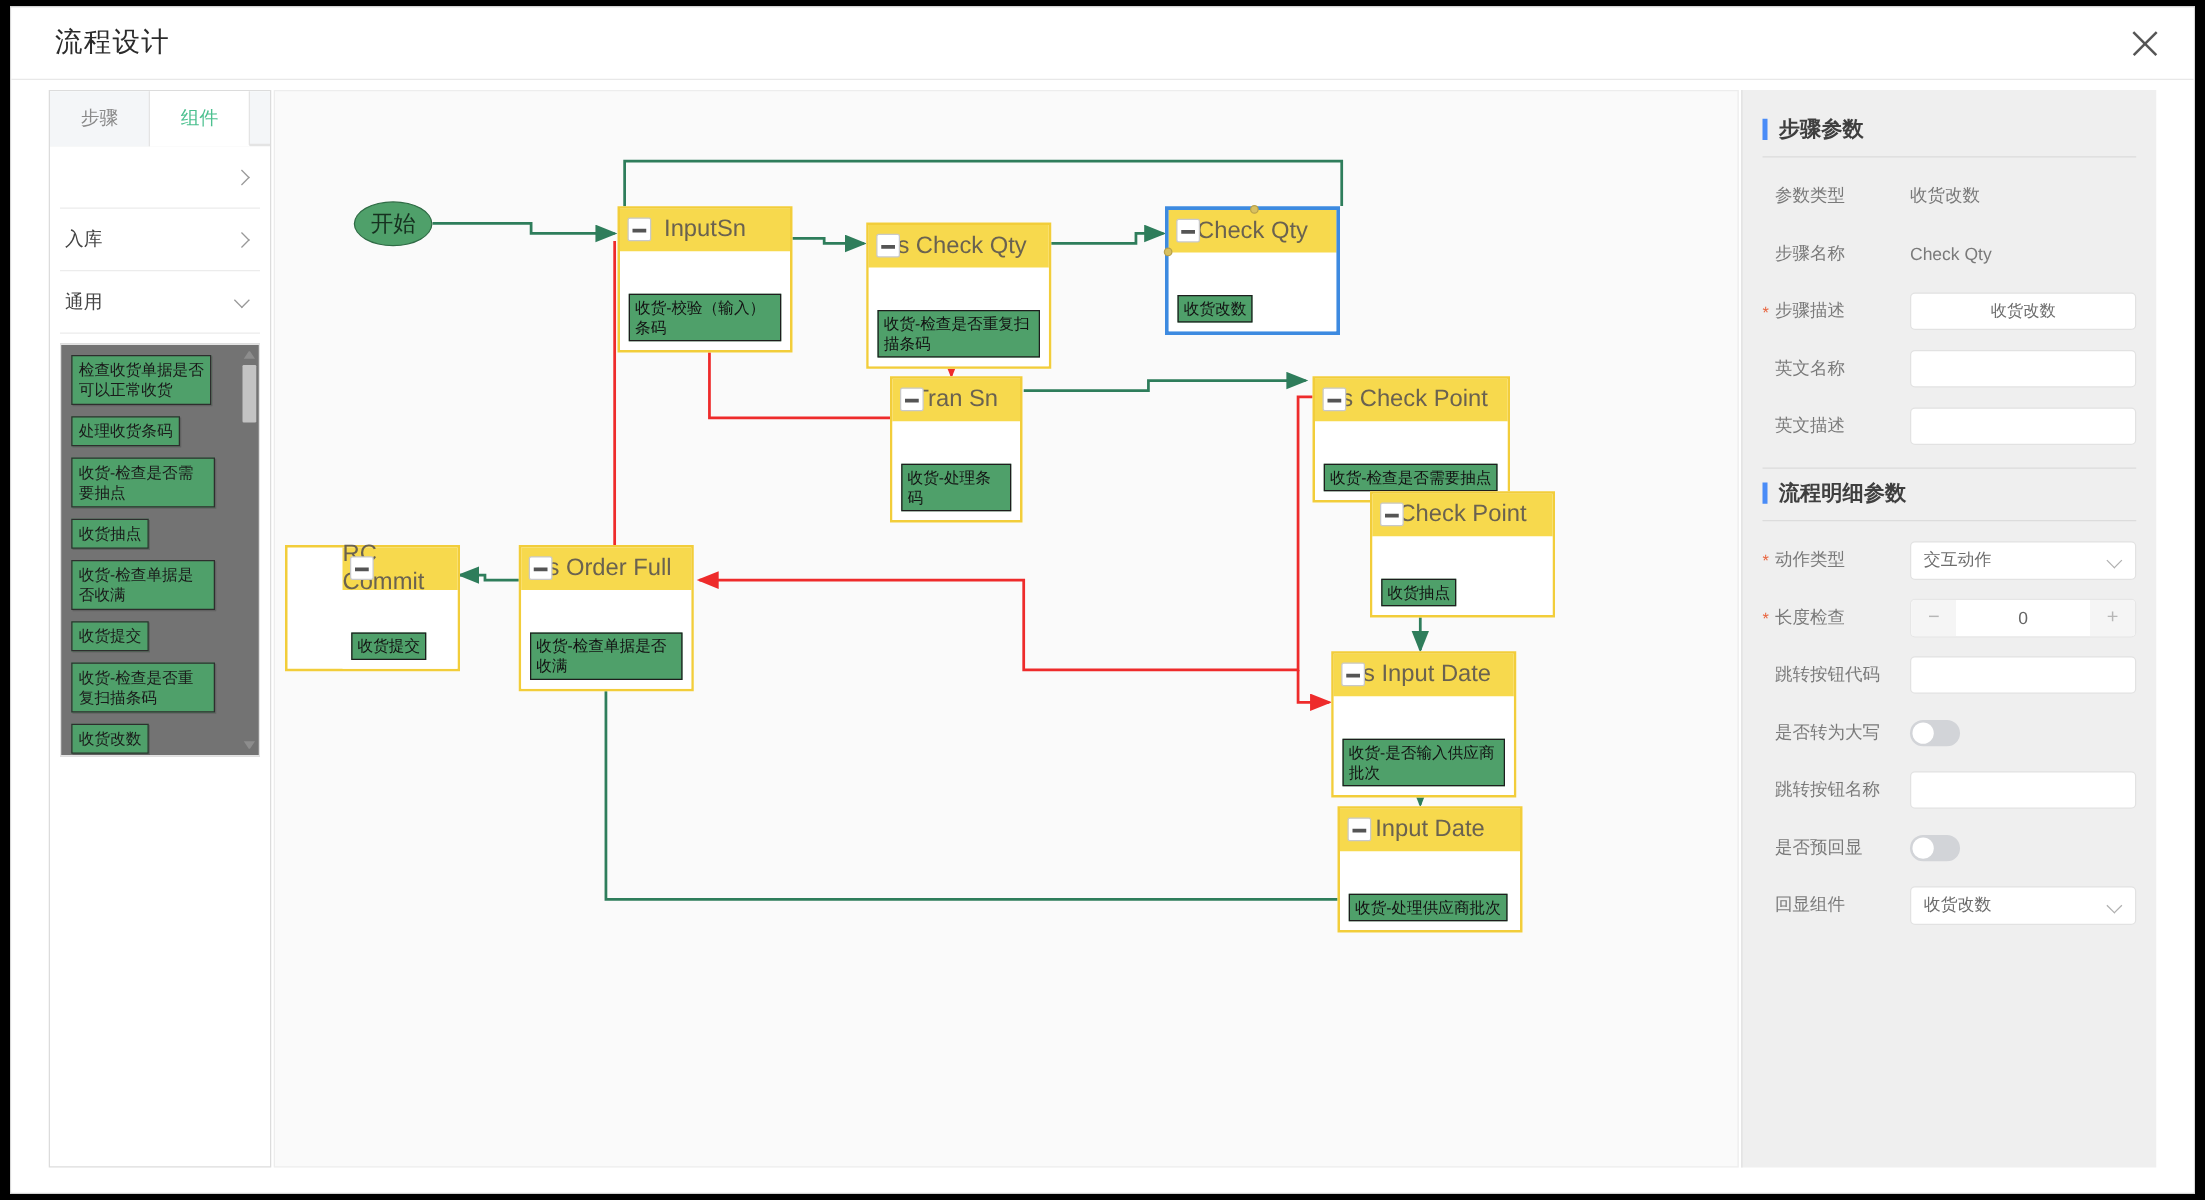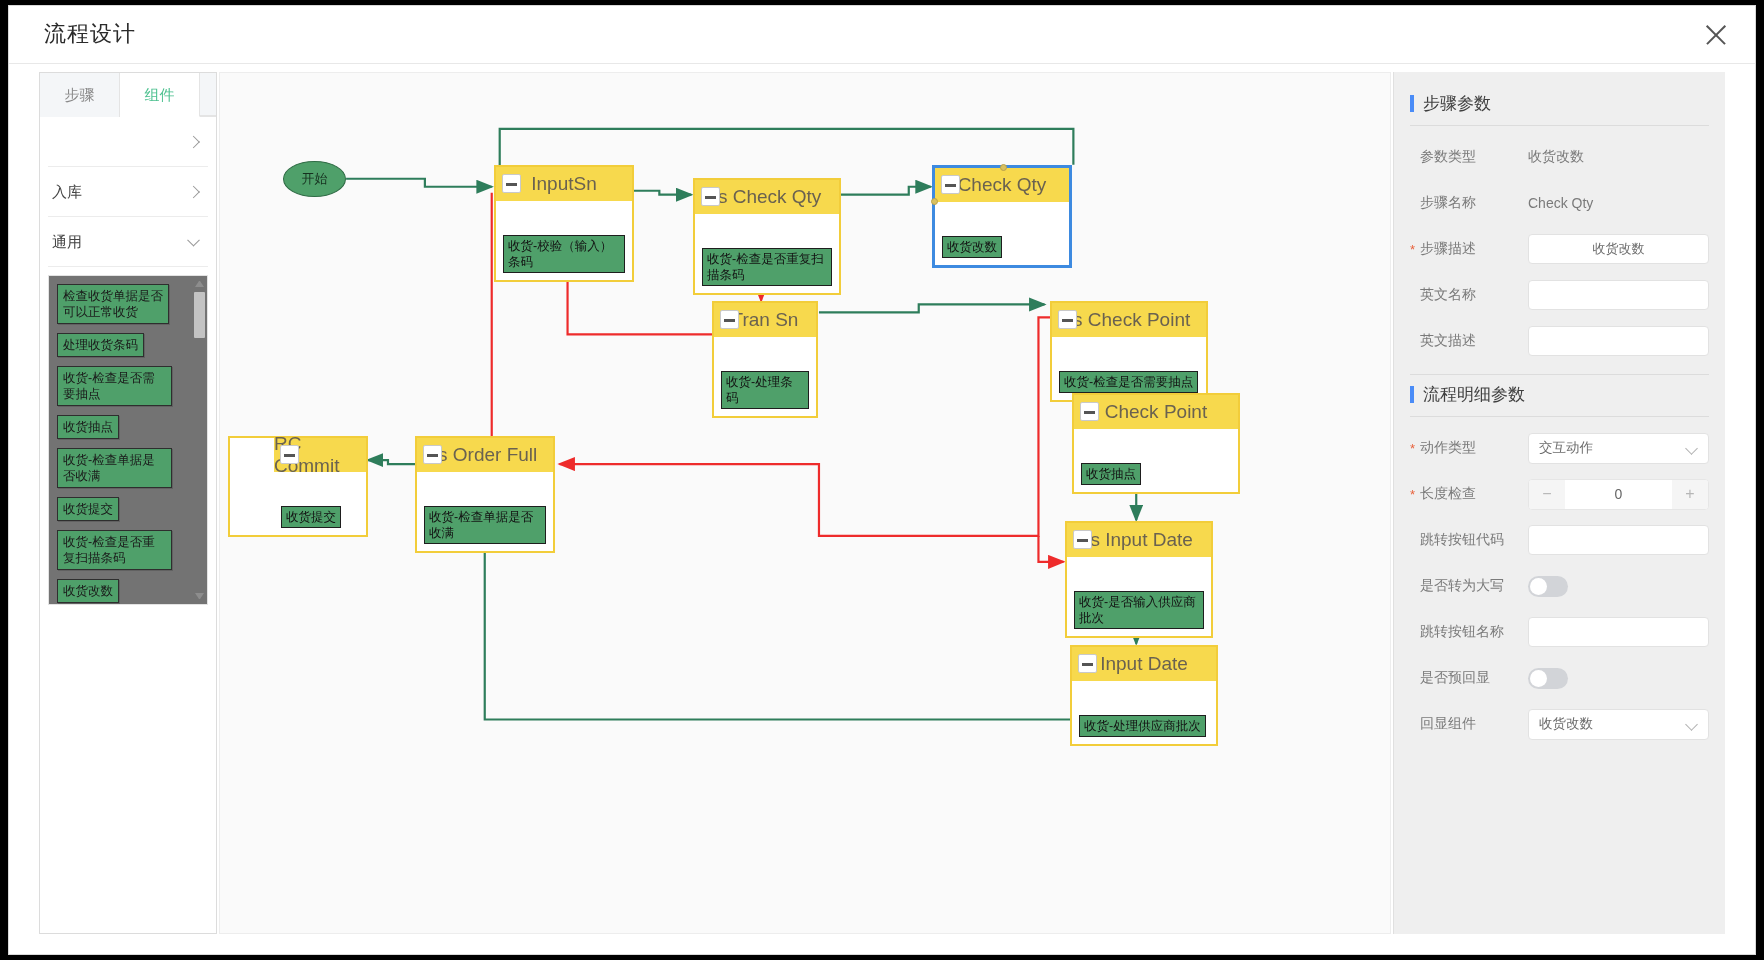--- a/index.html
+++ b/index.html
@@ -131,34 +131,34 @@
     padding:2px 4px; word-break:break-all;margin-top:28px;
   }
   .node.selected { border:3px solid #3d8ae0; }
   .node.selected .anchor {
     position:absolute; width:7px; height:7px; border-radius:50%;
     background:#d8c060; border:1px solid #b9a14a;
   }
   .start-node {
     position:absolute; width:63px; height:36px;
     border-radius:50%; background:#4fa06a; border:1.5px solid #2f6b45;
-    color:#16301f; font-size:13px;
+    color:#16301f; font-size:18px;
     display:flex; align-items:center; justify-content:center;
   }
 
   
   .right-panel {
     position:absolute; left:1384px; top:8px;
     width:332px; height:862px;
     background:#efefef; border-left:1px solid #e0e0e0;
     padding:14px 16px 0 16px; overflow:hidden;
   }
   .sec-title {
     display:flex; align-items:center; font-size:17px; color:#3f3f3f;
-    font-weight:normal; margin:6px 0 8px 0;
+    font-weight:bold; margin:6px 0 8px 0;
   }
   .sec-title .bar {
     width:4px; height:17px; background:#4a8cf7; margin-right:9px;
   }
   .sec-divider { height:1px; background:#dcdcdc; margin:10px 0 8px 0; }
 
   .frow { display:flex; align-items:center; min-height:46px; }
   .flabel {
     width:118px; font-size:14px; color:#7a7a7a; position:relative;
     padding-left:10px; flex:0 0 118px;
@@ -353,21 +353,21 @@
         <div class="node" style="left:830px; top:228px; width:158px;">
           <div class="hdr">
             <span class="collapse"></span>
             <span>Is Check Point</span>
           </div>
           <div class="body">
             <span class="chip">收货-检查是否需要抽点</span>
           </div>
         </div>
 
-        <div class="node" style="left:852px; top:320px; width:168px;">
+        <div class="node" style="left:876px; top:320px; width:148px;">
           <div class="hdr">
             <span class="collapse"></span>
             <span>Check Point</span>
           </div>
           <div class="body">
             <span class="chip">收货抽点</span>
           </div>
         </div>
 
         <div class="node" style="left:845px; top:448px; width:148px;">

